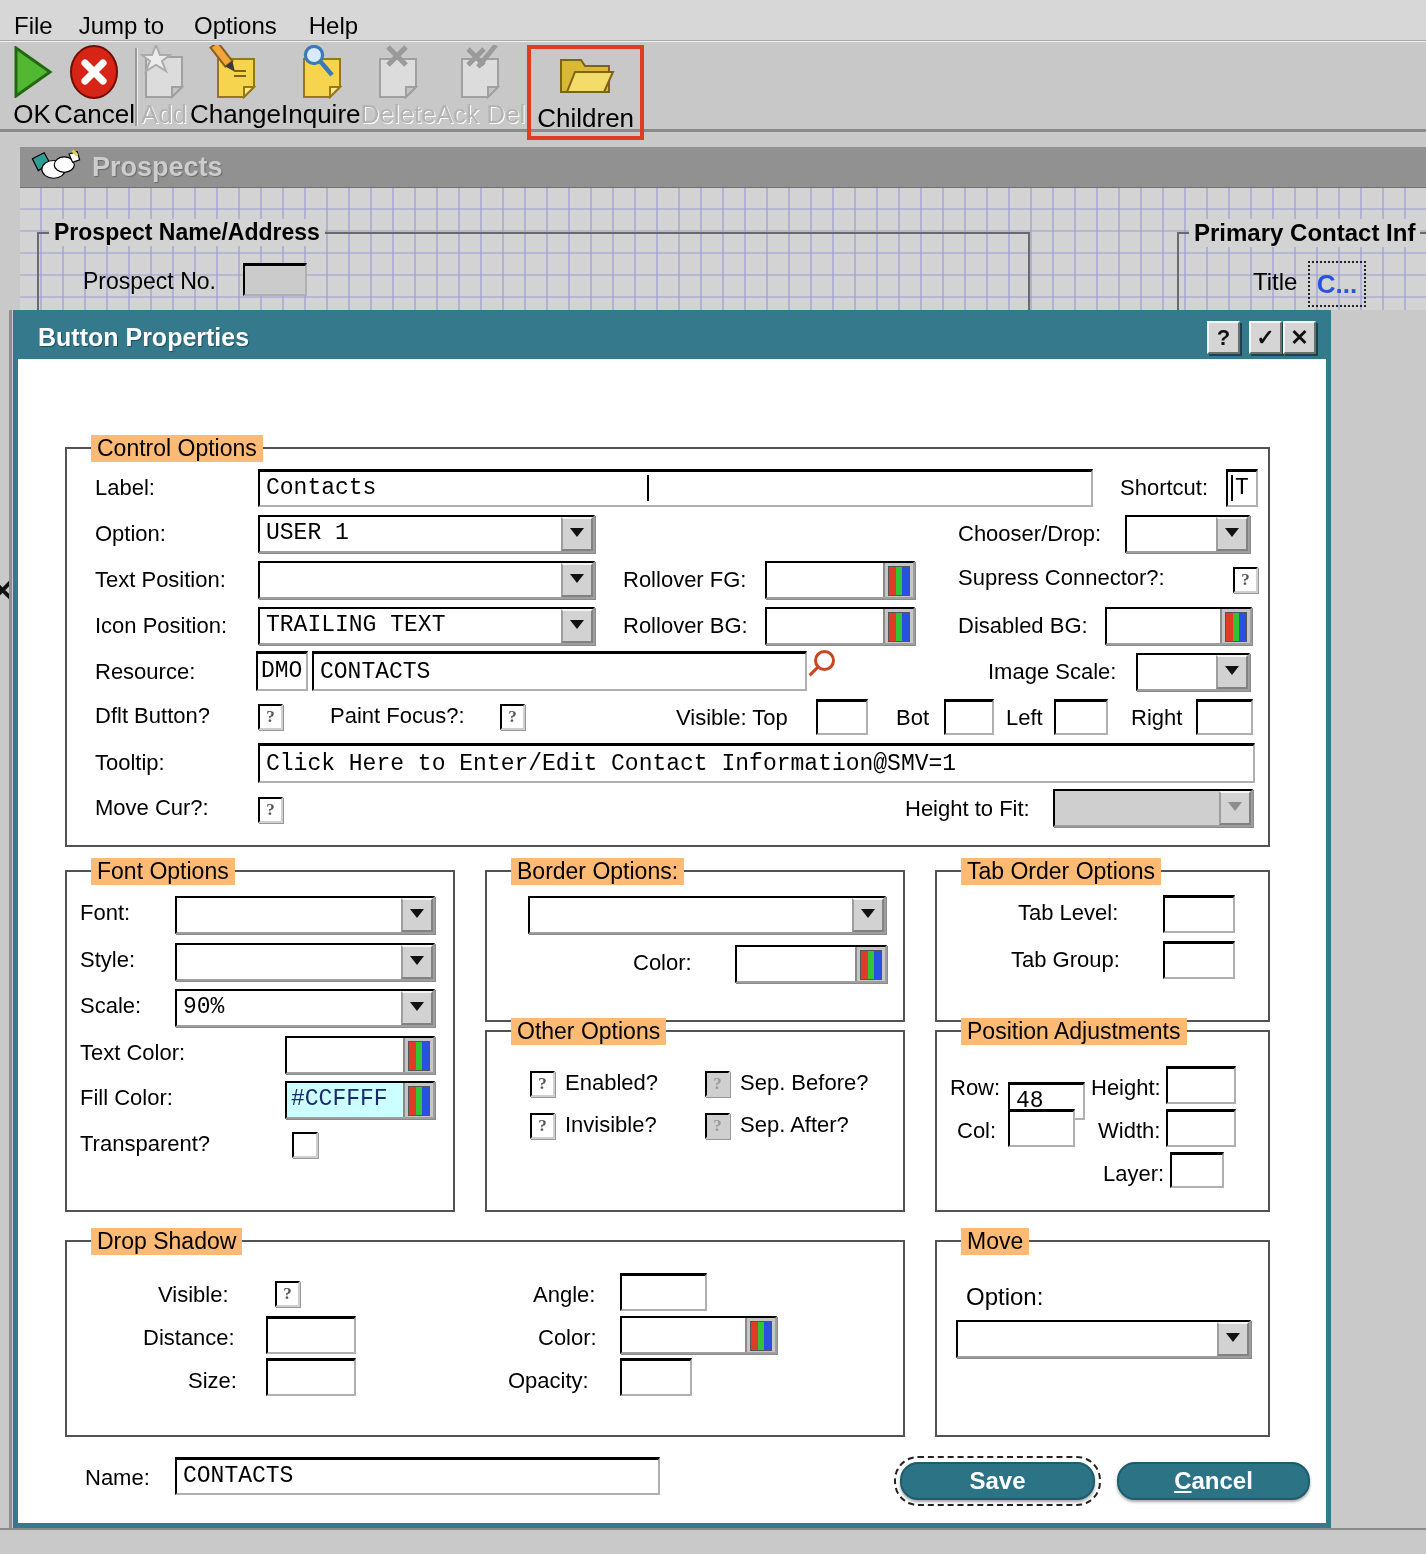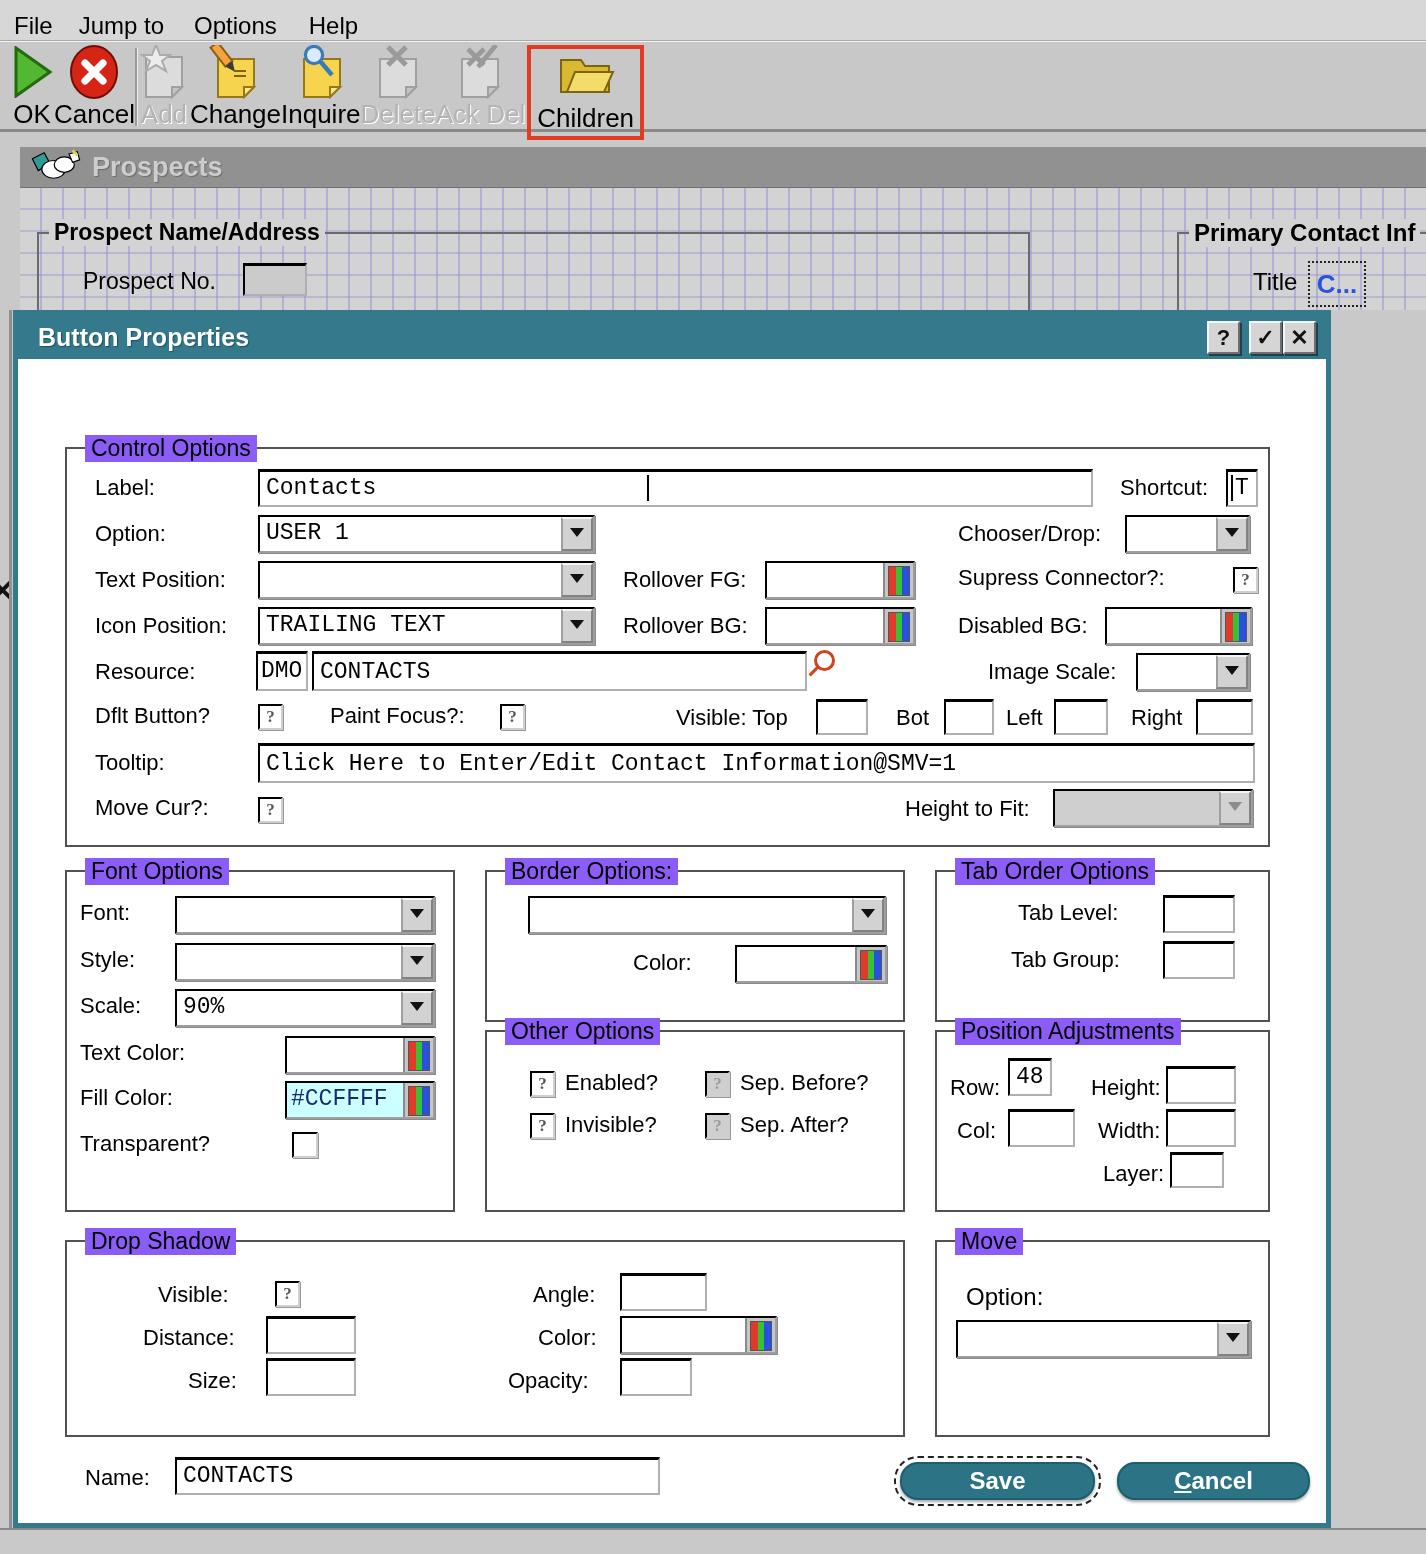--- a/index.html
+++ b/index.html
@@ -22,21 +22,21 @@
   .cfield{display:flex;align-items:stretch;background:#fff;border-top:2px solid #000;border-left:2px solid #000;border-bottom:2px solid #9e9e9e;border-right:2px solid #9e9e9e;box-shadow:1px 1px 0 #8a8a8a;box-sizing:border-box}
   .cval{flex:1;padding:3px 4px;overflow:hidden}
   .rgbbtn{width:30px;background:#c6c6c6;border-left:2px solid #8a8a8a;display:block;box-sizing:border-box}
   .stripes{display:block;margin:3px;height:calc(100% - 6px);background:linear-gradient(to right,#e23a28 0 34%,#35c335 34% 67%,#2b50e0 67% 100%);border:1px solid #555}
   
   .qbox{display:flex;align-items:center;justify-content:center;width:25px;height:26px;background:#fff;border-top:2px solid #000;border-left:2px solid #000;border-bottom:2px solid #cfcfcf;border-right:2px solid #cfcfcf;box-shadow:1px 1px 0 #999;font:bold 17px "Liberation Serif",serif;color:#555;box-sizing:border-box}
   .qbox.dis{background:#cfcfcf;color:#9a9a9a}
   .cbox{width:26px;height:26px;background:#fff;border-top:2px solid #000;border-left:2px solid #000;border-bottom:2px solid #cfcfcf;border-right:2px solid #cfcfcf;box-shadow:1px 1px 0 #999;box-sizing:border-box}
   
   .grp{border:2px solid #525252;box-sizing:border-box}
-  .legend{position:absolute;top:-14px;left:18px;background:#8b5cf6;padding:0 6px;font:23px "Liberation Sans",sans-serif;white-space:nowrap}
+  .legend{position:absolute;top:-14px;left:24px;background:#fdba74;padding:0 6px;font:23px "Liberation Sans",sans-serif;white-space:nowrap}
   .glegend{position:absolute;top:-15px;left:10px;background:#d3d3d3;padding:0 5px;font:bold 23px "Liberation Sans",sans-serif;white-space:nowrap}
   
   .menubar{left:0;top:0;width:1426px;height:40px;background:#d7d7d7;border-bottom:1px solid #aaa;display:flex;align-items:flex-end}
   .menuitem{font:24px "Liberation Sans",sans-serif;color:#000;margin-left:26px}
   .toolbar{left:0;top:41px;width:1426px;height:91px;background:#c8c8c8;border-top:1px solid #f2f2f2;border-bottom:3px solid #8a8a8a;display:flex;align-items:flex-start;padding:3px 0 0 10px;box-sizing:border-box;}
   .tbtn{display:flex;flex-direction:column;align-items:center;font:26px "Liberation Sans",sans-serif;color:#000}
   .tbtn .ic{height:54px;display:flex;align-items:center}
   .tbtn.dis{color:#b3b3b3;text-shadow:1px 1px 0 #fff}
   .tsep{width:2px;height:78px;background:#9a9a9a;border-right:1px solid #ededed;margin-top:3px}
   .redbox{border:4px solid #e23b22;padding:0 6px 2px 6px;display:flex;flex-direction:column;align-items:center;margin-left:2px}
@@ -381,21 +381,21 @@
     <span class="legend">Tab Order Options</span>
     <span class="abs lbl" style="left:81px;top:28px">Tab Level:</span>
     <div class="abs tfield" style="left:226px;top:23px;width:72px;height:38px"></div>
     <span class="abs lbl" style="left:74px;top:75px">Tab Group:</span>
     <div class="abs tfield" style="left:226px;top:69px;width:72px;height:38px"></div>
   </div>
 
   <div class="abs grp" style="left:917px;top:715px;width:335px;height:182px">
     <span class="legend">Position Adjustments</span>
     <span class="abs lbl" style="left:13px;top:43px">Row:</span>
-    <div class="abs tfield" style="left:71px;top:26px;width:44px;height:38px">
+    <div class="abs tfield" style="left:71px;top:50px;width:77px;height:38px">
       <span class="fval mono">48</span>
     </div>
     <span class="abs lbl" style="left:154px;top:43px">Height:</span>
     <div class="abs tfield" style="left:229px;top:34px;width:70px;height:38px"></div>
     <span class="abs lbl" style="left:20px;top:86px">Col:</span>
     <div class="abs tfield" style="left:71px;top:77px;width:67px;height:38px"></div>
     <span class="abs lbl" style="left:161px;top:86px">Width:</span>
     <div class="abs tfield" style="left:229px;top:77px;width:70px;height:38px"></div>
     <span class="abs lbl" style="left:166px;top:129px">Layer:</span>
     <div class="abs tfield" style="left:233px;top:120px;width:54px;height:36px"></div>

